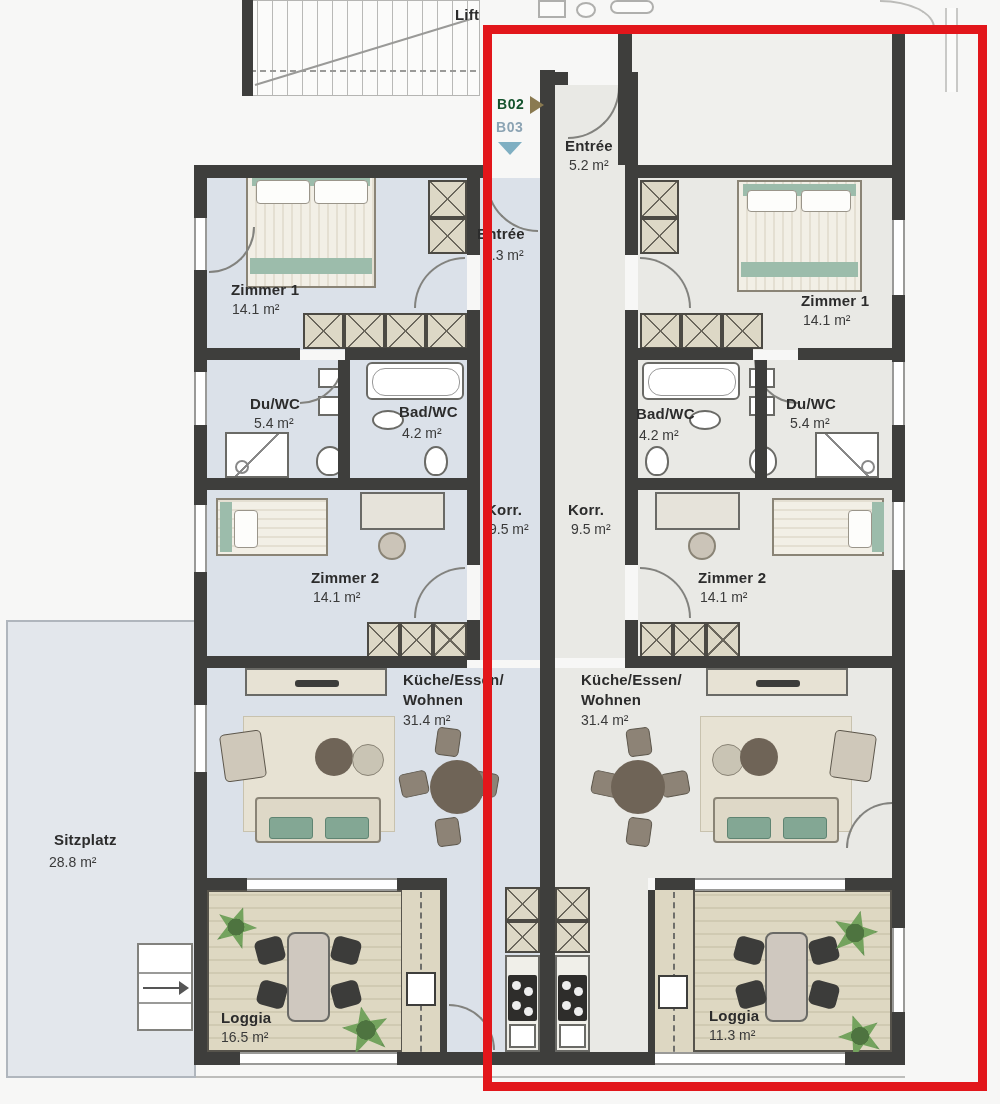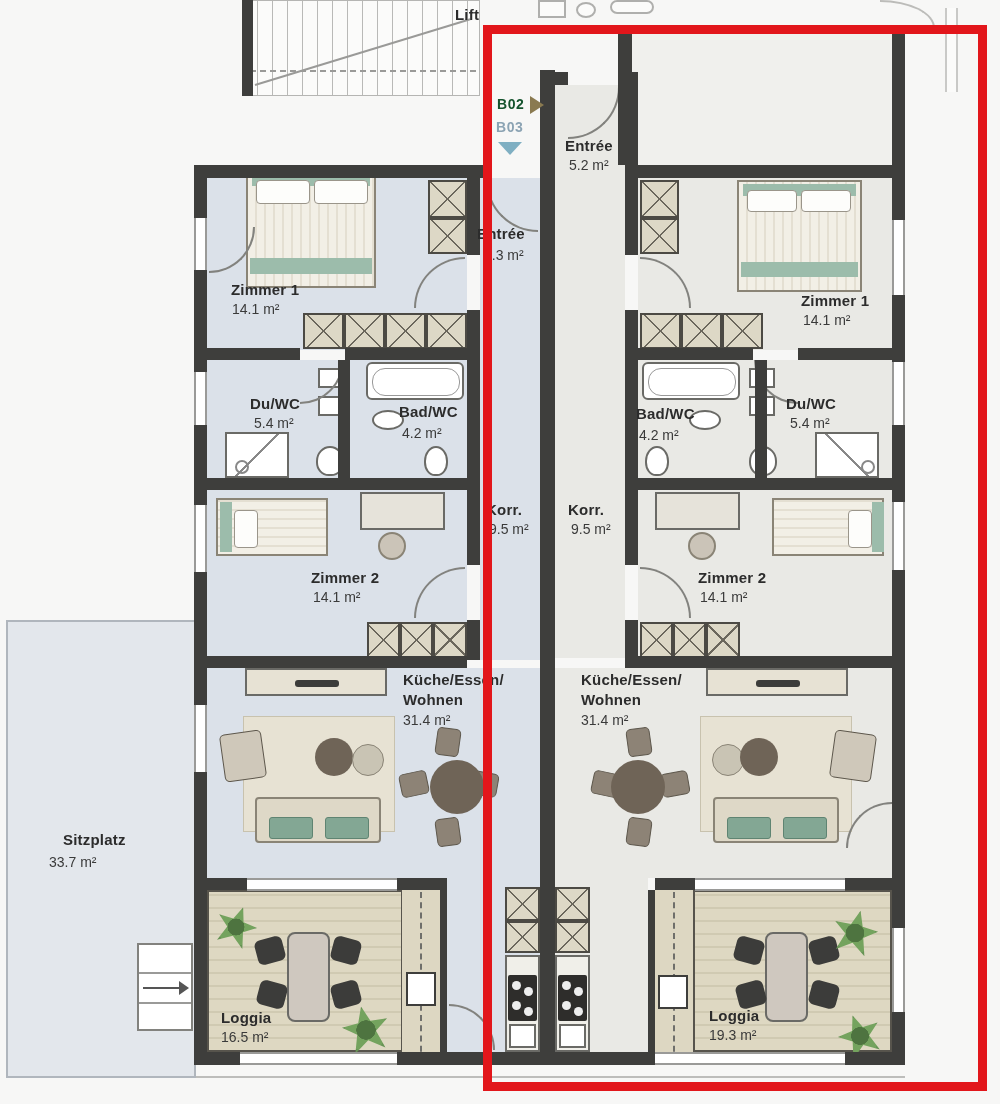--- a/index.html
+++ b/index.html
@@ -351,20 +351,20 @@
   <div class="nm" style="left:786px;top:396px;">Du/WC</div>
   <div class="ar" style="left:790px;top:416px;">5.4 m²</div>
   <div class="nm" style="left:568px;top:502px;">Korr.</div>
   <div class="ar" style="left:571px;top:522px;">9.5 m²</div>
   <div class="nm" style="left:698px;top:570px;">Zimmer 2</div>
   <div class="ar" style="left:700px;top:590px;">14.1 m²</div>
   <div class="nm" style="left:581px;top:672px;">Küche/Essen/</div>
   <div class="nm" style="left:581px;top:692px;">Wohnen</div>
   <div class="ar" style="left:581px;top:713px;">31.4 m²</div>
   <div class="nm" style="left:709px;top:1008px;">Loggia</div>
-  <div class="ar" style="left:709px;top:1028px;">19.3 m²</div>
-
-  <div class="nm" style="left:63px;top:832px;">Sitzplatz</div>
-  <div class="ar" style="left:49px;top:855px;">33.7 m²</div>
+  <div class="ar" style="left:709px;top:1028px;">11.3 m²</div>
+
+  <div class="nm" style="left:54px;top:832px;">Sitzplatz</div>
+  <div class="ar" style="left:49px;top:855px;">28.8 m²</div>
 
   <div id="redbox"></div>
 
 </div>
 
 </body></html>

